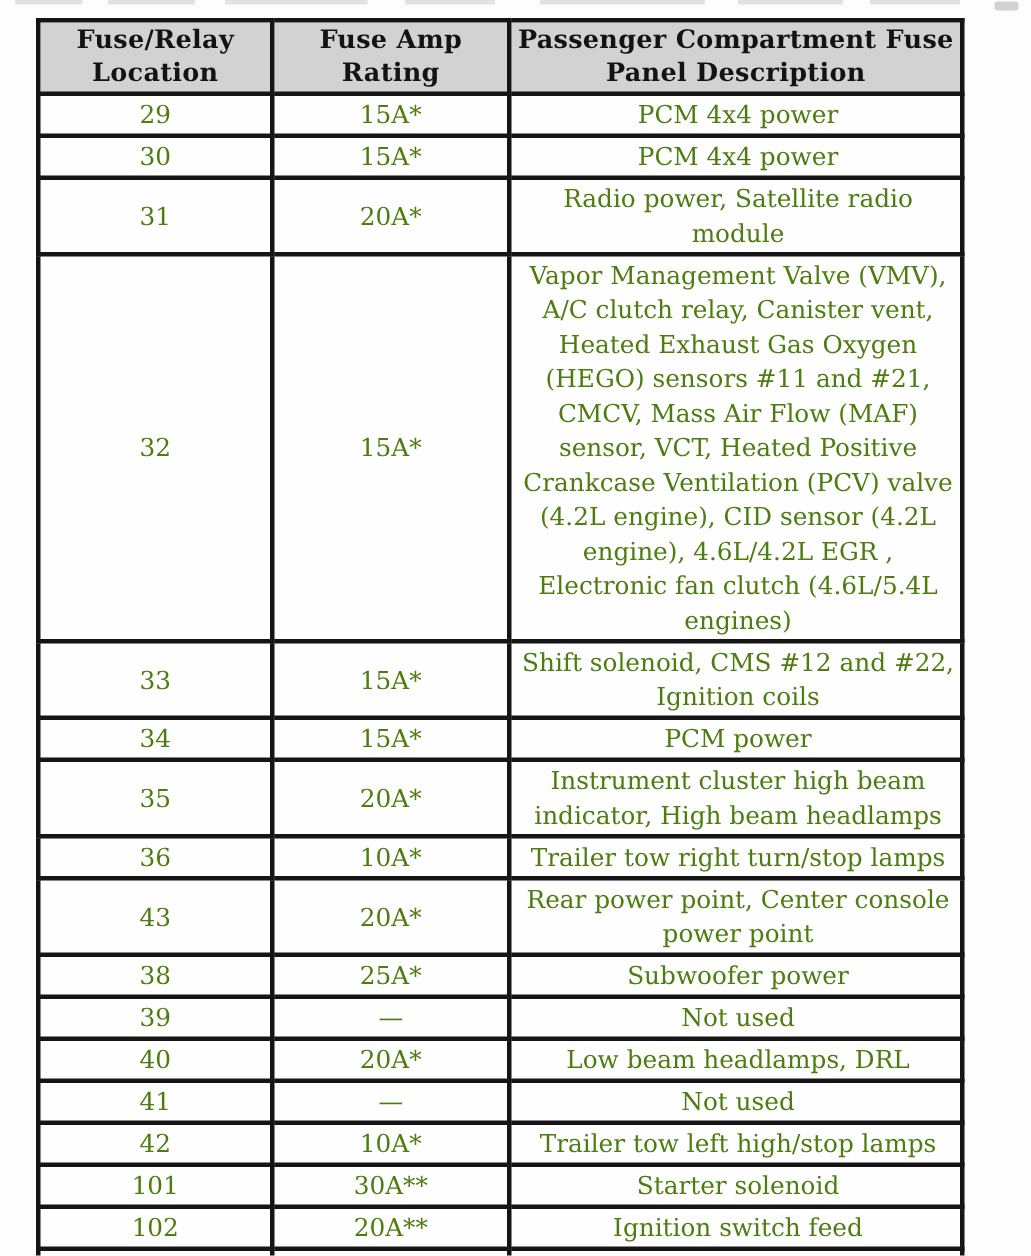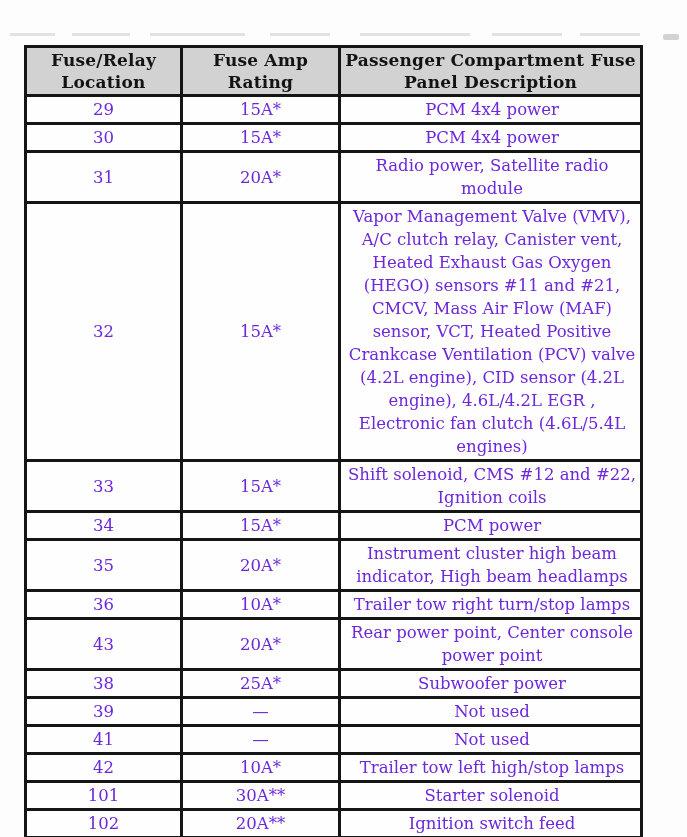--- a/index.html
+++ b/index.html
@@ -11,21 +11,20 @@
     width: 687px;
     height: 837px;
     overflow: hidden;
     font-family: "DejaVu Serif", serif;
   }
   .page {
     position: relative;
     width: 687px;
     height: 599px;
     background: #fdfdfd;
-    margin-top: 33px;
   }
   
   .remnant {
     position: absolute;
     top: 0;
     height: 3px;
     background: #e2e2e2;
   }
   .remnant-mark {
     position: absolute;
@@ -54,21 +53,21 @@
     background: #d2d2d2;
     color: #131313;
     font-weight: bold;
     font-size: 17px;
     line-height: 22px;
     text-align: center;
     padding: 1px 2px;
     letter-spacing: 0.2px;
   }
   .fuse-table td {
-    color: #6d28d9;
+    color: #4d7c0f;
     font-size: 16.5px;
     line-height: 23px;
     padding: 1px 4px;
     background: #fefefe;
   }
   td.col-loc, td.col-amp {
     text-align: center;
   }
   td.col-desc {
     text-align: center;
@@ -155,20 +154,25 @@
         <td class="col-loc">38</td>
         <td class="col-amp">25A*</td>
         <td class="col-desc">Subwoofer power</td>
       </tr>
       <tr>
         <td class="col-loc">39</td>
         <td class="col-amp">—</td>
         <td class="col-desc">Not used</td>
       </tr>
       <tr>
+        <td class="col-loc">40</td>
+        <td class="col-amp">20A*</td>
+        <td class="col-desc">Low beam headlamps, DRL</td>
+      </tr>
+      <tr>
         <td class="col-loc">41</td>
         <td class="col-amp">—</td>
         <td class="col-desc">Not used</td>
       </tr>
       <tr>
         <td class="col-loc">42</td>
         <td class="col-amp">10A*</td>
         <td class="col-desc">Trailer tow left high/stop lamps</td>
       </tr>
       <tr>

